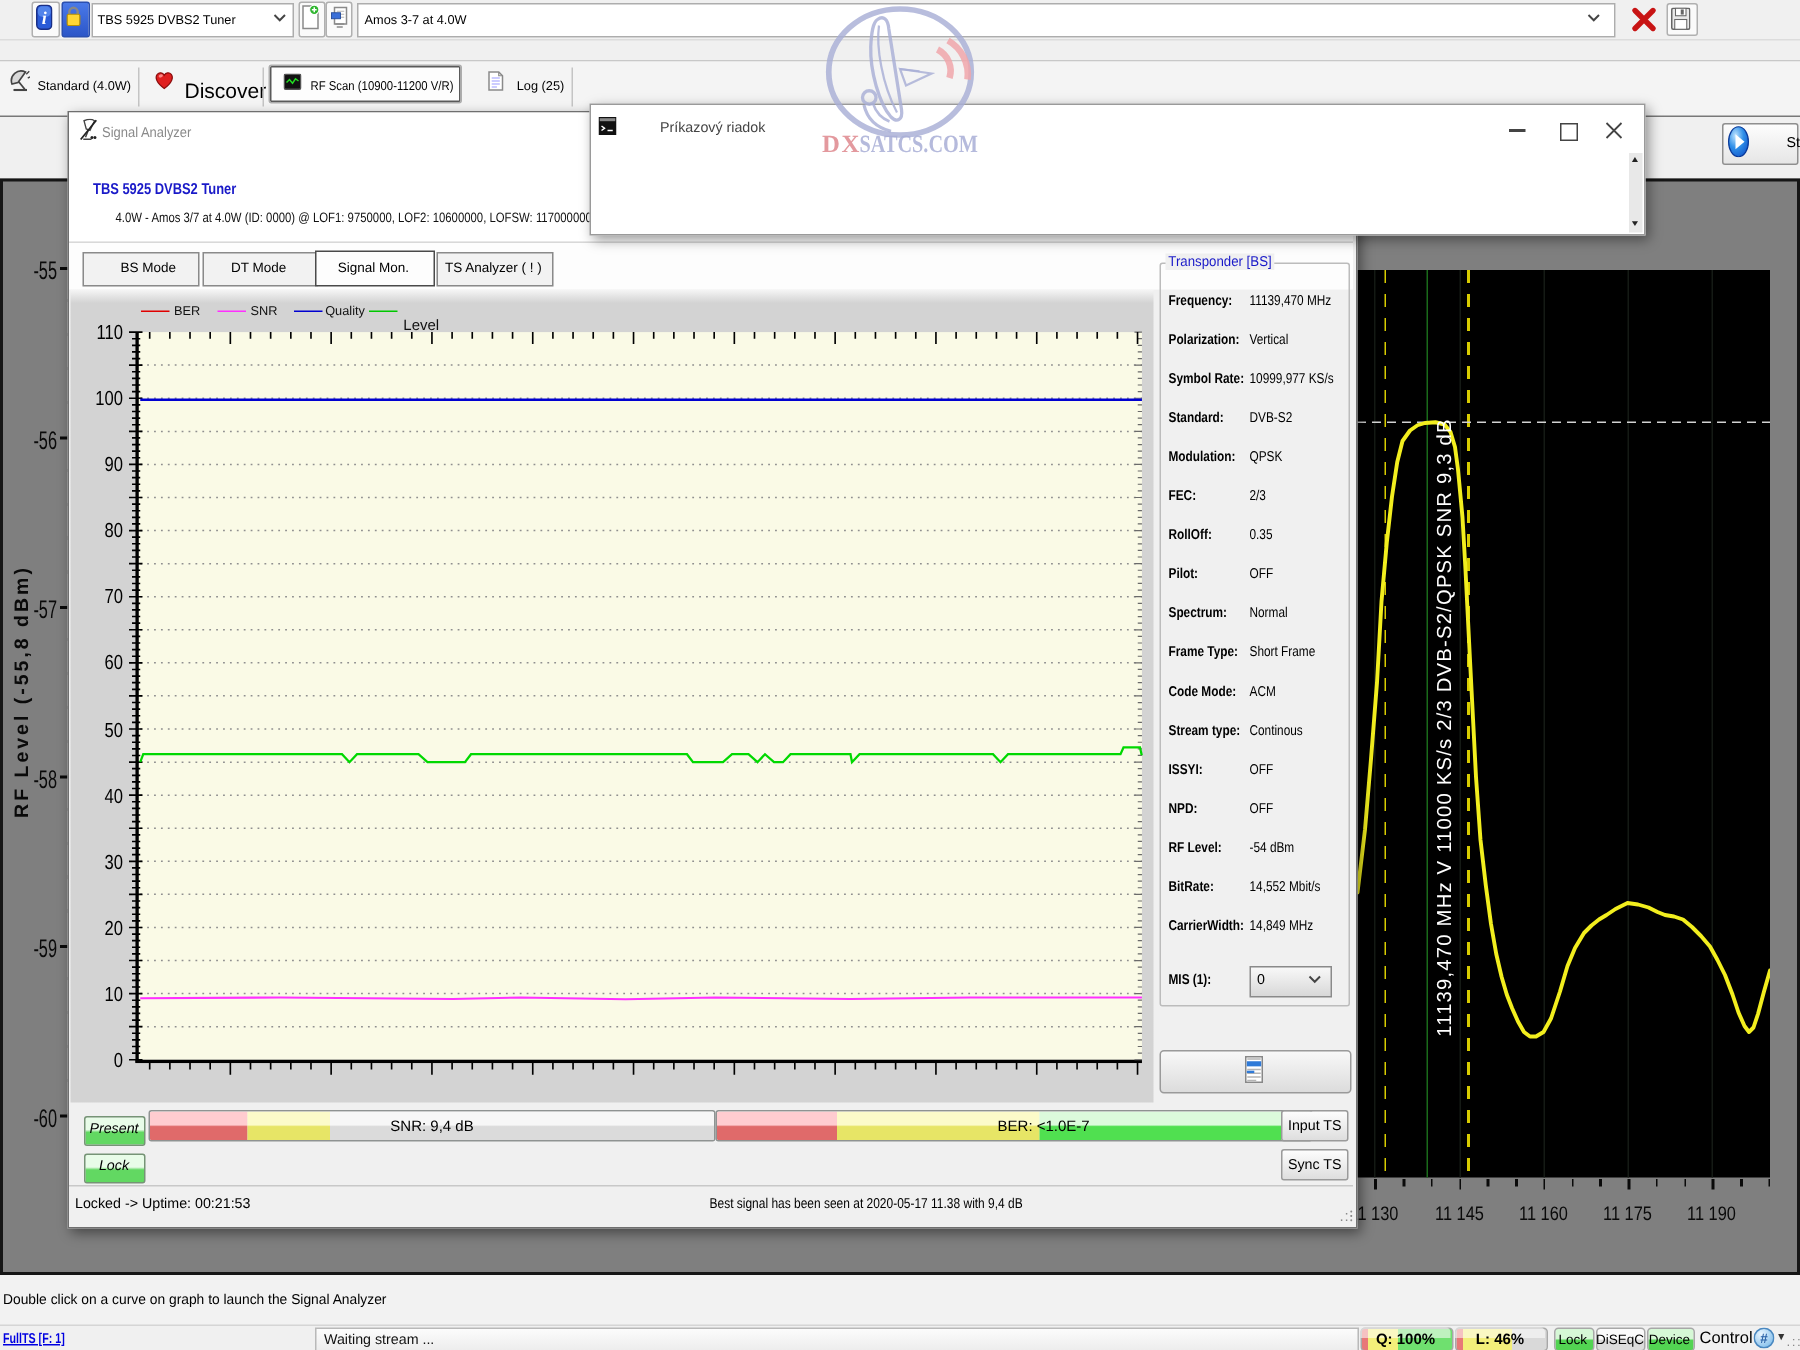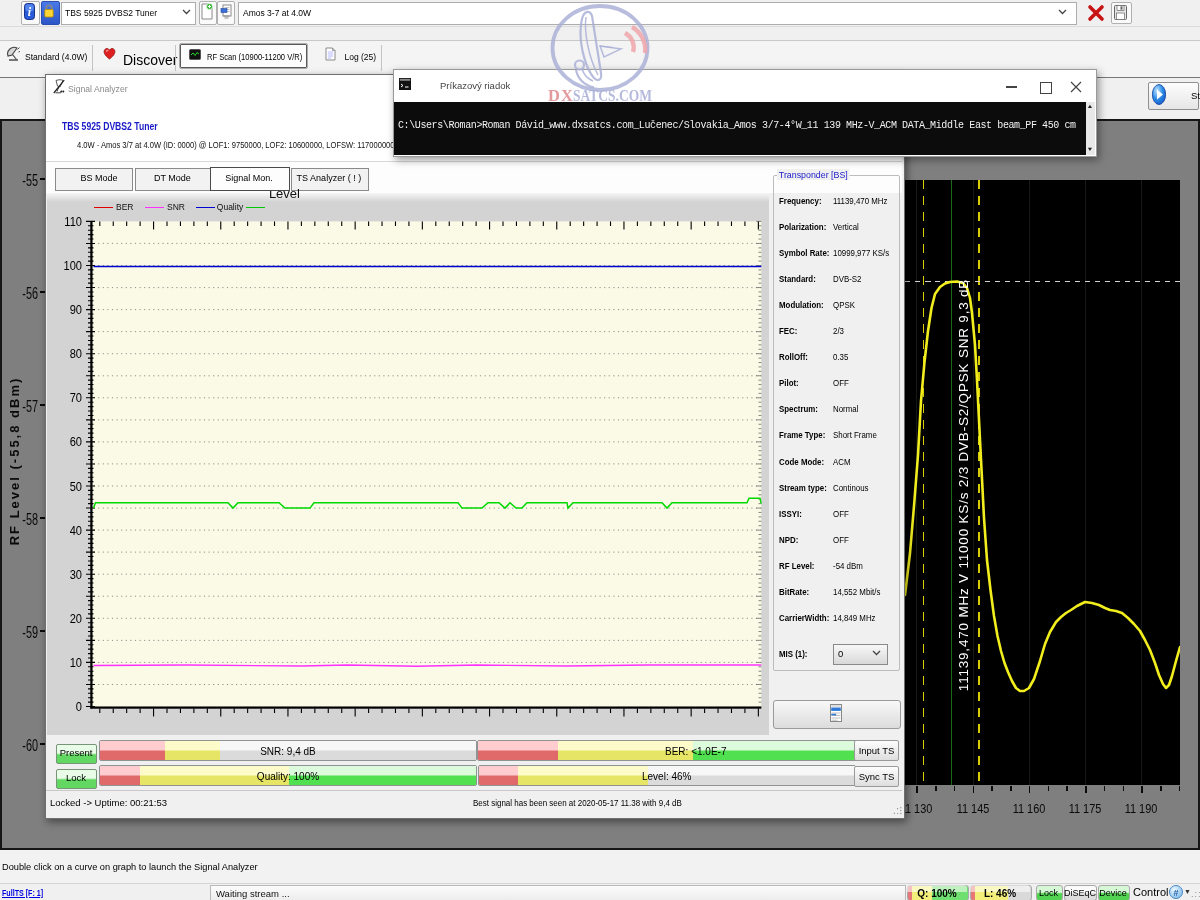--- a/index.html
+++ b/index.html
@@ -9,21 +9,21 @@
 .bar{position:absolute;border:1px solid #8f9392;border-radius:2px;overflow:hidden;text-decoration:underline;}
 .seg{position:absolute;top:0;height:100%;}
 .red{background:linear-gradient(#ffccd0 0 47%,#e06a6a 53% 100%);}
 .yel{background:linear-gradient(#fcfbc9 0 47%,#e7e566 53% 100%);}
 .grn{background:linear-gradient(#dcfbdc 0 47%,#50e050 53% 100%);}
 .sil{background:linear-gradient(#f7f7f7 0 47%,#dbdbdb 53% 100%);}
 .bart{position:absolute;width:100%;text-align:center;top:5px;
   font-size:10px;color:#000;}
 .gbtn{position:absolute;border:1px solid #769476;border-radius:2px;
   background:linear-gradient(#e8fce8 0 45%,#62d862 55% 100%);
-  font-size:9.5px;text-align:center;}
+  font-size:9.5px;text-align:center;font-style:italic;}
 </style></head><body>
 <div id="root">
 
 <div style="position:absolute;left:0px;top:0px;width:1200px;height:40px;background:#f0f0f0;"></div>
 <div style="position:absolute;left:0px;top:25.5px;width:1200px;height:1px;background:#dcdcdc;"></div>
 <div style="position:absolute;left:0px;top:40px;width:1200px;height:1px;background:#c8c8c8;"></div>
 <div style="position:absolute;left:20.5px;top:1px;width:17px;height:22px;border:1px solid #b0b0b0;background:#fafafa;border-radius:2px;"></div>
 <svg style="position:absolute;left:24px;top:3px;" width="11" height="18" viewBox="0 0 11 18">
 <rect x="0.5" y="0.5" width="10" height="16" rx="3" fill="#2a5bd7" stroke="#1a2f86"></rect>
 <rect x="1.2" y="1.2" width="8.6" height="7" rx="3" fill="#5c8ef0" opacity="0.8"></rect>
@@ -213,21 +213,21 @@
 <div style="position:absolute;left:291.2px;top:167.5px;width:75.4px;height:21px;border:1px solid #8a8a8a;background:#f2f2f2;"></div>
 <div class="t" style="position:absolute;left:291.2px;top:172.5px;width:75.4px;height:12px;font-size:9px;text-align:center;z-index:4;">TS Analyzer ( ! )</div>
 <div style="position:absolute;left:47px;top:193px;width:722px;height:542px;background:linear-gradient(#f6f6f6 0,#d3d3d3 9px,#d3d3d3);"></div>
 <div style="position:absolute;left:94.4px;top:206.7px;width:19px;height:1.6px;background:#e00000;"></div>
 <div class="t" style="position:absolute;left:116px;top:202px;font-size:8.5px;color:#111;">BER</div>
 <div style="position:absolute;left:145.3px;top:206.7px;width:19px;height:1.6px;background:#ff30ff;"></div>
 <div class="t" style="position:absolute;left:167px;top:202px;font-size:8.5px;color:#111;">SNR</div>
 <div style="position:absolute;left:196.3px;top:206.7px;width:19px;height:1.6px;background:#0000d0;"></div>
 <div class="t" style="position:absolute;left:216.8px;top:202px;font-size:8.5px;color:#111;">Quality</div>
 <div style="position:absolute;left:246.1px;top:206.7px;width:19px;height:1.6px;background:#00c800;"></div>
-<div class="t" style="position:absolute;left:268.9px;top:186px;font-size:13px;color:#111;">Level</div>
+<div class="t" style="position:absolute;left:268.9px;top:212px;font-size:10px;color:#111;">Level</div>
 <svg style="position:absolute;left:47px;top:193px;" width="722" height="542" viewBox="0 0 722 542">
       <rect x="45.5" y="28.400000000000006" width="668.8" height="485.1" fill="#fafae6"></rect>
       <line x1="46.5" y1="491.5" x2="714.3" y2="491.5" stroke="#8f8f8f" stroke-width="1" stroke-dasharray="1.2 3.4"></line>
       <line x1="46.5" y1="469.4" x2="714.3" y2="469.4" stroke="#8f8f8f" stroke-width="1" stroke-dasharray="1.2 3.4"></line>
       <line x1="46.5" y1="447.4" x2="714.3" y2="447.4" stroke="#8f8f8f" stroke-width="1" stroke-dasharray="1.2 3.4"></line>
       <line x1="46.5" y1="425.3" x2="714.3" y2="425.3" stroke="#8f8f8f" stroke-width="1" stroke-dasharray="1.2 3.4"></line>
       <line x1="46.5" y1="403.2" x2="714.3" y2="403.2" stroke="#8f8f8f" stroke-width="1" stroke-dasharray="1.2 3.4"></line>
       <line x1="46.5" y1="381.2" x2="714.3" y2="381.2" stroke="#8f8f8f" stroke-width="1" stroke-dasharray="1.2 3.4"></line>
       <line x1="46.5" y1="359.1" x2="714.3" y2="359.1" stroke="#8f8f8f" stroke-width="1" stroke-dasharray="1.2 3.4"></line>
       <line x1="46.5" y1="337.1" x2="714.3" y2="337.1" stroke="#8f8f8f" stroke-width="1" stroke-dasharray="1.2 3.4"></line>
@@ -320,32 +320,20 @@
       <div class="seg yel" style="left:65px;width:55px;"></div>
       <div class="seg sil" style="left:120px;width:256px;"></div>
       <div class="bart">SNR: 9,4 dB</div>
     </div>
 <div class="bar" style="left:476.5px;top:739.5px;width:376.5px;height:19px;padding-left:20px;">
       <div class="seg red" style="left:0px;width:80.5px;"></div>
       <div class="seg yel" style="left:80.5px;width:135px;"></div>
       <div class="seg grn" style="left:215.5px;width:161px;"></div>
       <div class="bart">BER: &lt;1.0E-7</div>
     </div>
-<div class="bar" style="left:99px;top:764.5px;width:376px;height:19px;">
-      <div class="seg red" style="left:0px;width:40px;"></div>
-      <div class="seg yel" style="left:40px;width:149px;"></div>
-      <div class="seg grn" style="left:189px;width:187px;"></div>
-      <div class="bart">Quality: 100%</div>
-    </div>
-<div class="bar" style="left:478px;top:764.5px;width:375.5px;height:19px;">
-      <div class="seg red" style="left:0px;width:38.5px;"></div>
-      <div class="seg yel" style="left:38.5px;width:130.5px;"></div>
-      <div class="seg sil" style="left:169px;width:206.5px;"></div>
-      <div class="bart">Level: 46%</div>
-    </div>
 <div class="gbtn" style="left:55.5px;top:744px;width:39px;height:16px;padding-top:2px;">Present</div>
 <div class="gbtn" style="left:55.5px;top:769px;width:39px;height:16px;padding-top:2px;">Lock</div>
 <div style="position:absolute;left:854px;top:739.5px;width:43px;height:19px;border:1px solid #9a9a9a;border-radius:2px;background:linear-gradient(#fdfdfd,#dedede);"></div>
 <div class="t" style="position:absolute;left:854px;top:744.5px;width:45px;height:10px;font-size:9.5px;text-align:center;">Input TS</div>
 <div style="position:absolute;left:854px;top:765.5px;width:43px;height:19px;border:1px solid #9a9a9a;border-radius:2px;background:linear-gradient(#fdfdfd,#dedede);"></div>
 <div class="t" style="position:absolute;left:854px;top:770.5px;width:45px;height:10px;font-size:9.5px;text-align:center;">Sync TS</div>
 <div style="position:absolute;left:46px;top:789.5px;width:856px;height:1px;background:#c8c8c8;"></div>
 <div class="t" style="position:absolute;left:50px;top:797px;font-size:9.5px;">Locked -&gt; Uptime: 00:21:53</div>
 <div class="t" style="position:absolute;left:473px;top:797px;font-size:9.5px;transform:scaleX(0.84);transform-origin:left center;">Best signal has been seen at 2020-05-17 11.38 with 9,4 dB</div>
 <div class="t" style="position:absolute;left:893px;top:803px;font-size:10px;color:#8a8a8a;letter-spacing:0.5px;">.:⁝</div>
@@ -355,23 +343,20 @@
 <rect x="0.8" y="0.8" width="10.4" height="2" fill="#888"></rect>
 <path d="M2 6 l2 1.5 -2 1.5" stroke="#fff" stroke-width="1" fill="none"></path>
 <path d="M6 9 h3.5" stroke="#fff" stroke-width="1"></path>
 </svg>
 <div class="t" style="position:absolute;left:414px;top:80px;font-size:9.5px;color:#444;padding-left:26px;">Príkazový riadok</div>
 <div style="position:absolute;left:1006px;top:86px;width:11px;height:1.5px;background:#444;"></div>
 <div style="position:absolute;left:1040px;top:81.5px;width:10px;height:10px;border:1.3px solid #444;"></div>
 <svg style="position:absolute;left:1070px;top:81px;" width="12" height="12" viewBox="0 0 12 12">
 <path d="M1 1 L11 11 M11 1 L1 11" stroke="#444" stroke-width="1.2"></path>
     </svg>
-<div style="position:absolute;left:394px;top:102px;width:701px;height:53px;background:#0c0c0c;overflow:hidden;">
-      <div style="position:absolute;left:4px;top:17.5px;white-space:nowrap;font-family:'Liberation Mono',monospace;font-size:10px;letter-spacing:-0.4px;color:#f2f2f2;">C:\Users\Roman&gt;Roman Dávid_www.dxsatcs.com_Lučenec/Slovakia_Amos 3/7-4°W_11 139 MHz-V_ACM DATA_Middle East beam_PF 450 cm</div>
-    </div>
 <div style="position:absolute;left:1085.5px;top:102px;width:9.5px;height:53px;background:#e8e8e8;"></div>
 <div class="t" style="position:absolute;left:1086.5px;top:103px;font-size:7px;color:#222;transform:scaleY(0.8);">▲</div>
 <div class="t" style="position:absolute;left:1086.5px;top:146px;font-size:7px;color:#222;transform:scaleY(0.8);">▼</div>
 <svg style="position:absolute;left:536px;top:1px;z-index:50;" width="128" height="104" viewBox="0 0 128 104">
 <g stroke="#a8aed6" fill="none" stroke-opacity="0.82">
 <ellipse cx="64" cy="47" rx="47.5" ry="42" stroke-width="3.8"></ellipse>
 <path d="M49 12 C 53 9 56 12 56.5 18 L 65 72 C 66 79 62 81 58 77 C 50 68 44 46 44.5 30 C 45 20 46 14 49 12 Z" stroke-width="2.2"></path>
 <path d="M50 16 C 48 30 52 55 62 74" stroke-width="1.5"></path>
 <path d="M64 45 L 85 48 L 68 56 Z" stroke-width="1.5"></path>
 <path d="M64 45 L 77 46.5" stroke-width="1.2"></path>

